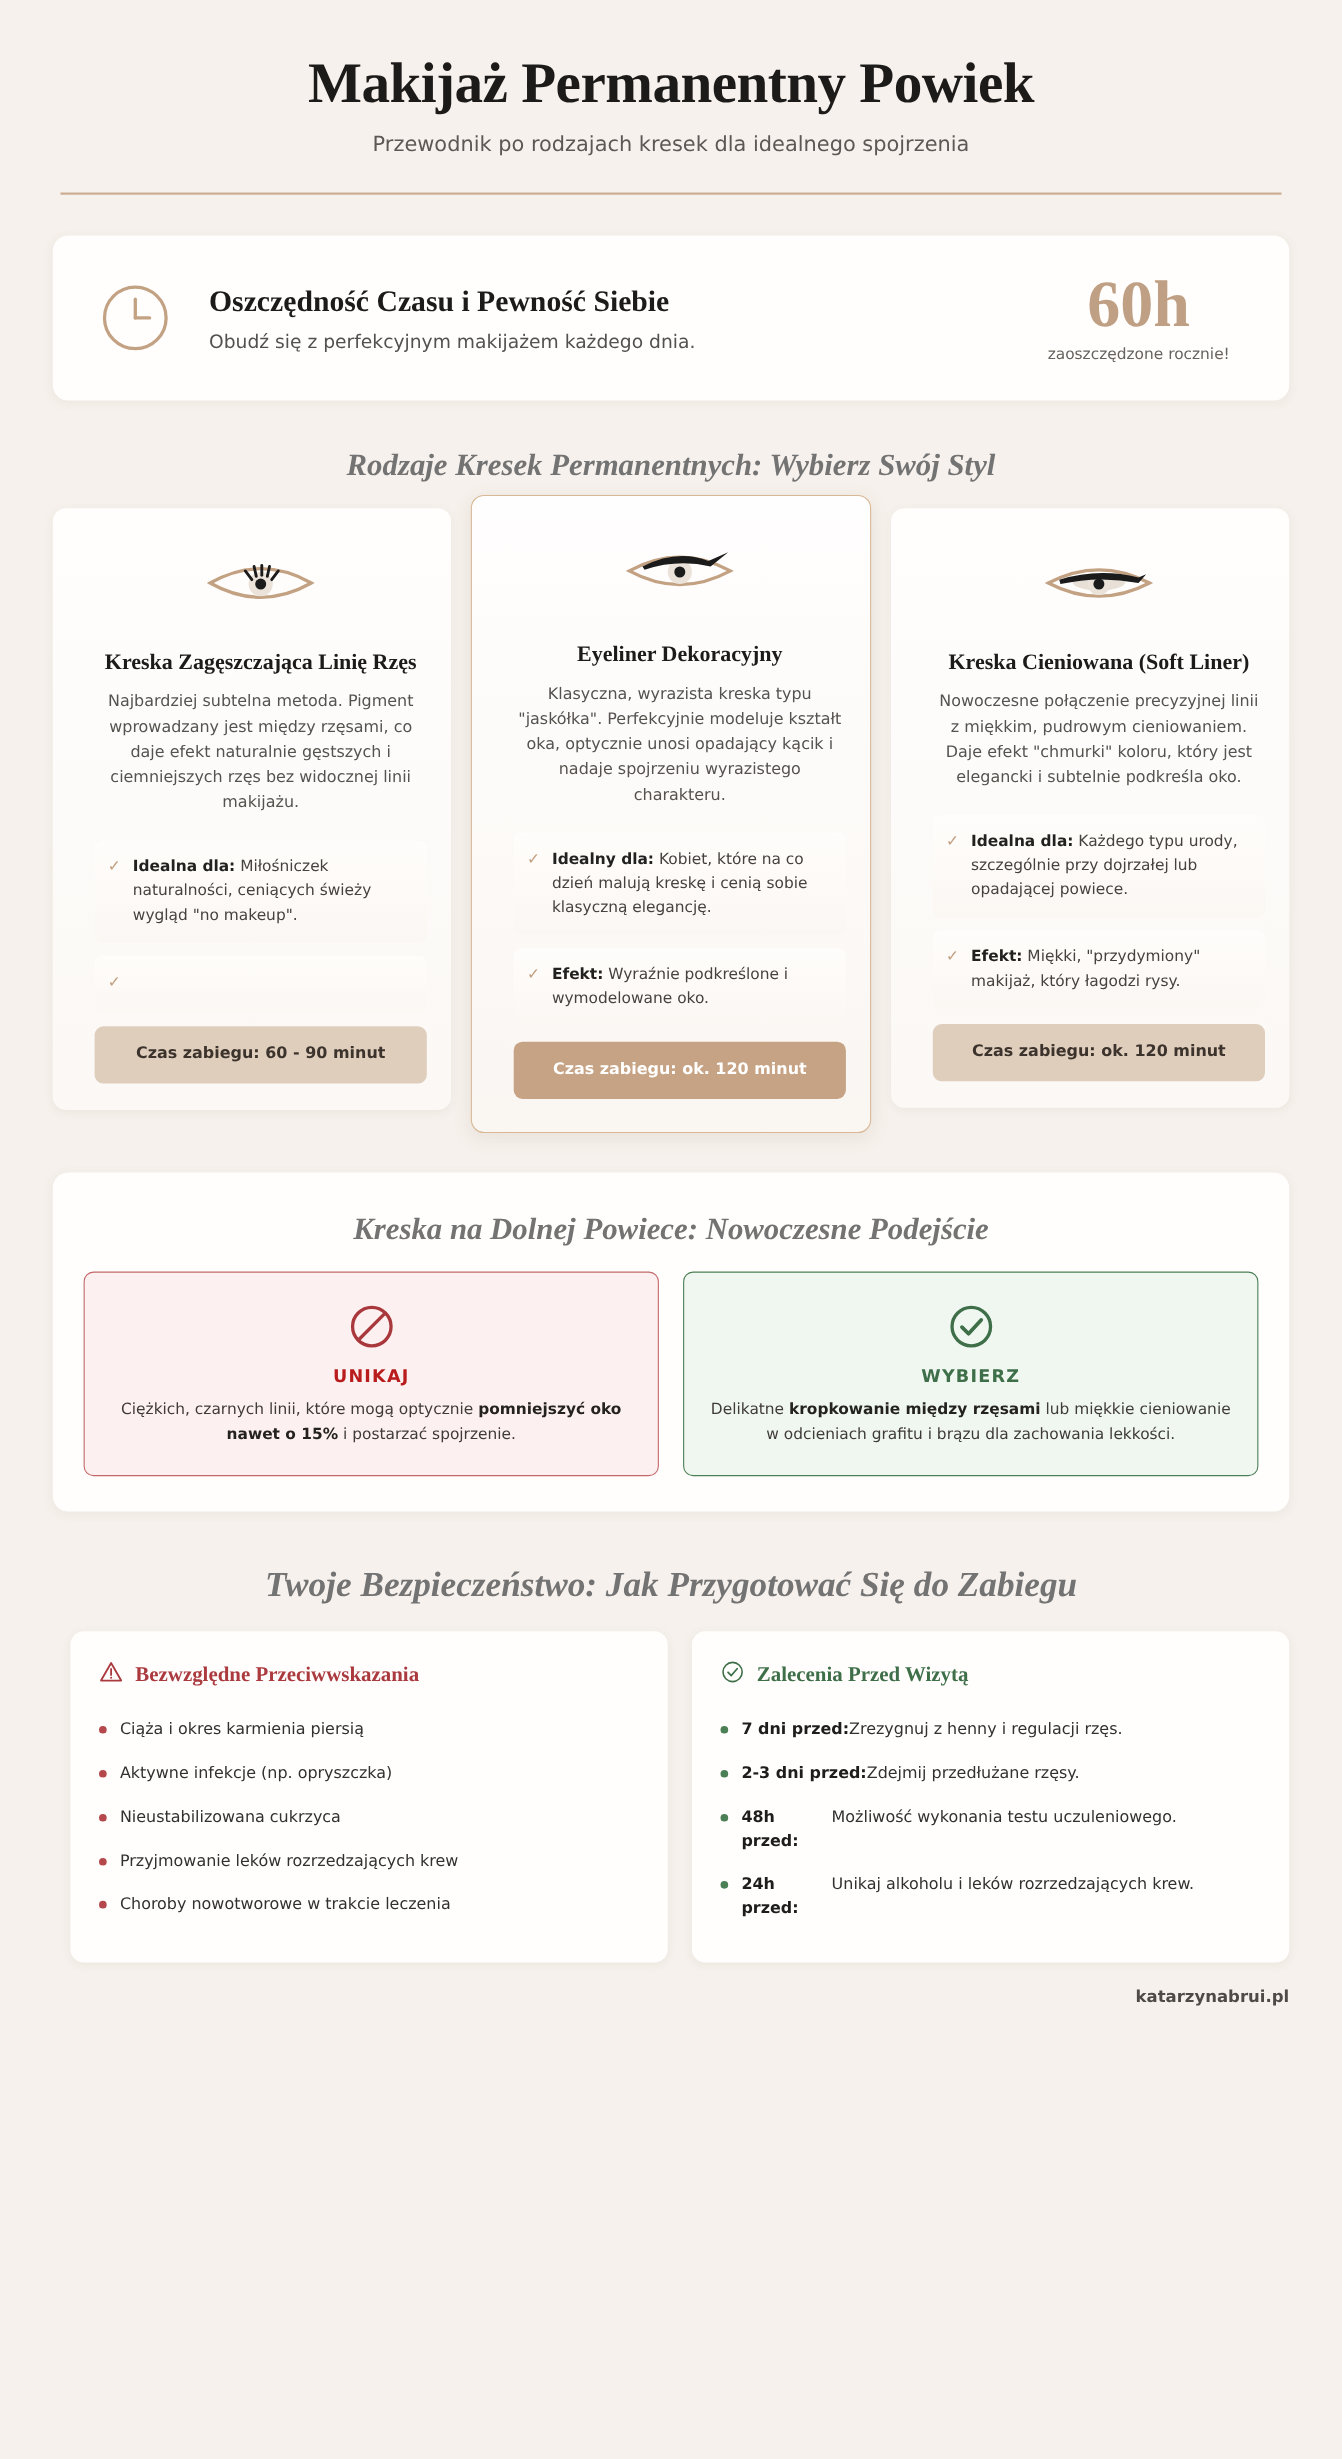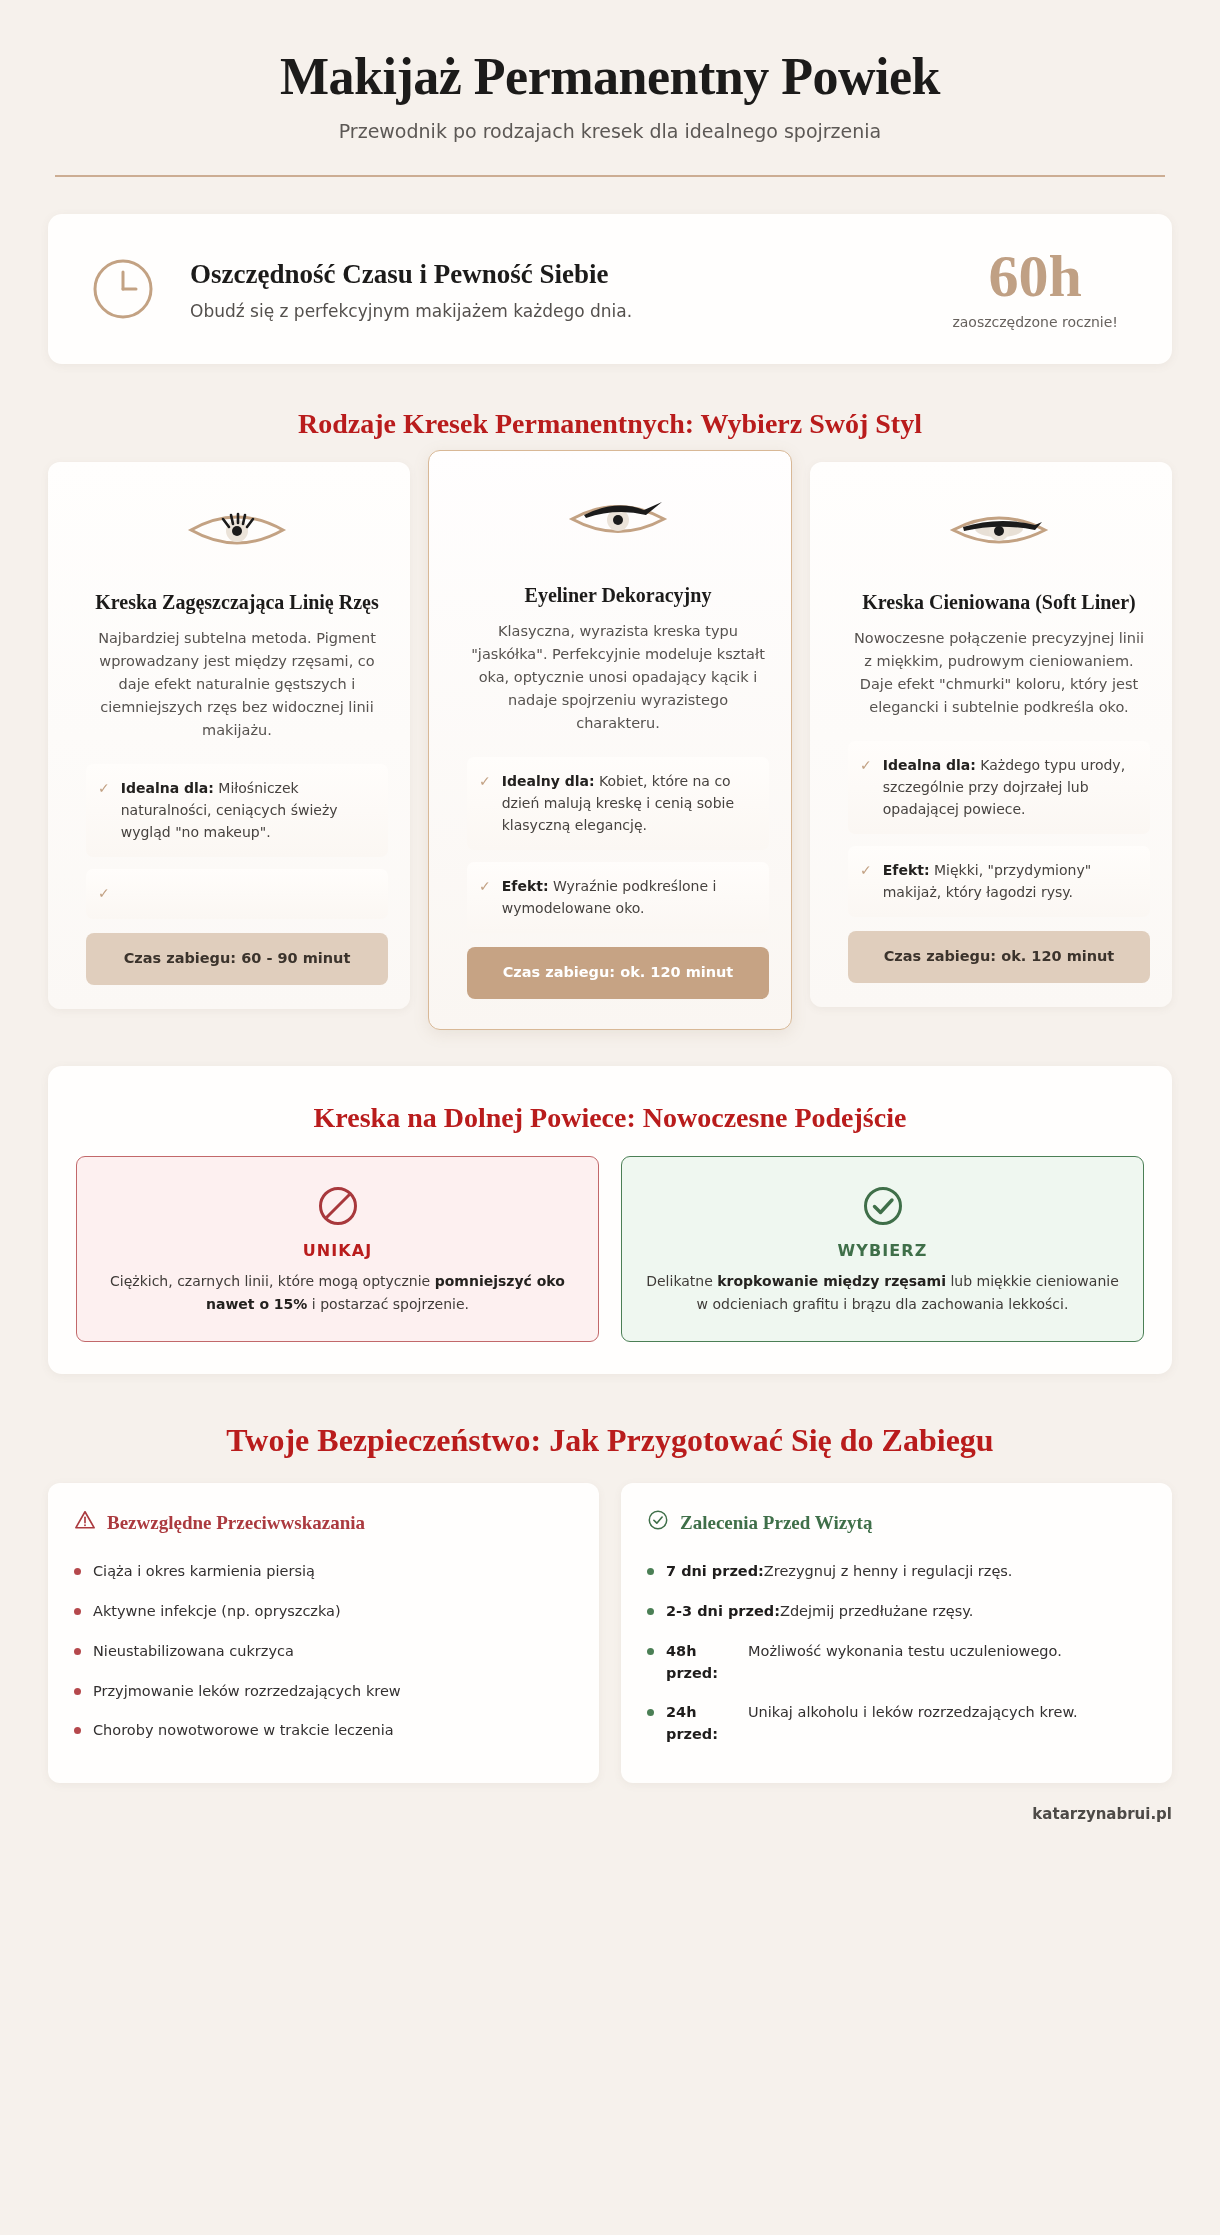--- a/index.html
+++ b/index.html
@@ -85,22 +85,23 @@
     font-size: 14px;
     color: #67625e;
   }
 
   
   .section-title {
     text-align: center;
     font-family: "Liberation Serif", serif;
     font-weight: 700;
     font-size: 28px;
-    color: #b91c1c;
+    color: #737373;
     margin: 44px 0 22px 0;
+    font-style: italic;
   }
   .section-title.big { font-size: 32px; margin: 48px 0 24px 0; }
 
   
   .cards-row {
     display: flex;
     gap: 18px;
     align-items: flex-start;
   }
   .type-card {
@@ -208,21 +209,21 @@
   .compare-box.choose .compare-label { color: #3f6f49; }
   .compare-desc {
     margin-top: 10px;
     font-size: 14px;
     line-height: 1.62;
     color: #3f3b38;
   }
   .compare-desc b { font-weight: 700; color: #24221f; }
 
   
-  .safety-row { display: flex; gap: 22px; align-items: stretch; }
+  .safety-row { display: flex; gap: 22px; align-items: stretch; margin-left: 16px; }
   .safety-card {
     flex: 1 1 0;
     background: #fffefd;
     border-radius: 12px;
     box-shadow: 0 2px 9px rgba(120,100,80,.07);
     padding: 26px 26px 28px 26px;
   }
   .safety-head {
     display: flex;
     align-items: center;

